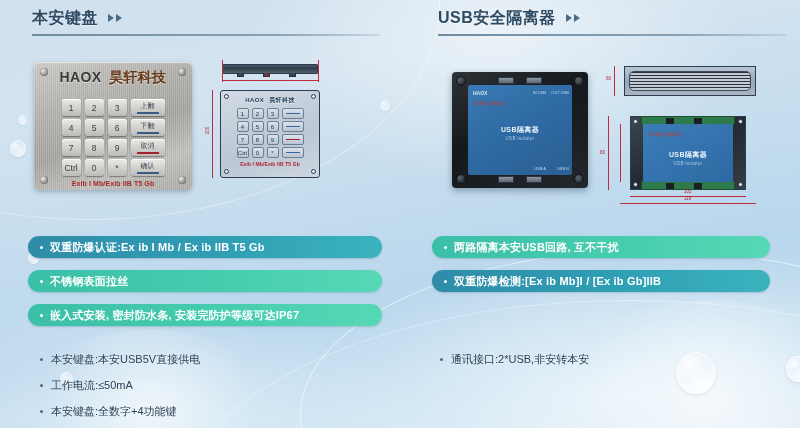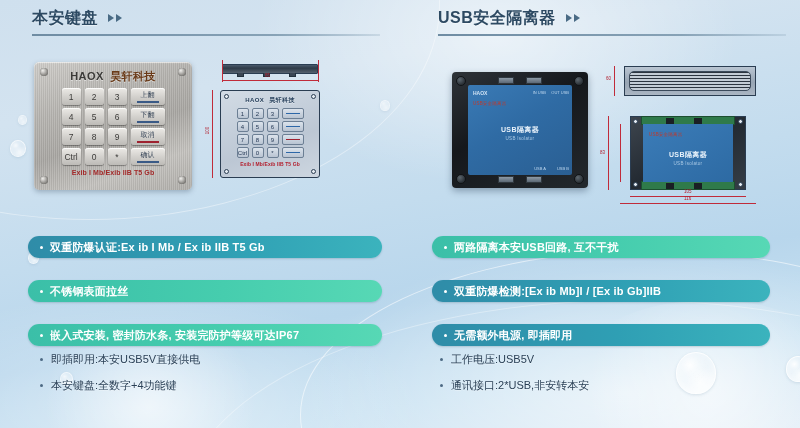--- a/index.html
+++ b/index.html
@@ -83,22 +83,22 @@
       linear-gradient(160deg, #cfcdc9 0%, #b6b4b0 32%, #a9a7a3 55%, #c4c2be 78%, #b0aeaa 100%);
     box-shadow: 0 2px 5px rgba(60,80,100,0.35), inset 0 1px 1px rgba(255,255,255,0.65);
     padding: 7px 9px;
   }
   .kp-screw {
     position: absolute; width: 8px; height: 8px; border-radius: 50%;
     background: radial-gradient(circle at 35% 32%, #f0efec 0%, #9a9894 55%, #6d6b68 100%);
     box-shadow: inset 0 0 1px rgba(0,0,0,0.5);
   }
   .kp-brand {
-    text-align: center; font-size: 11px; font-weight: bold;
-    color: #3b3a38; letter-spacing: .4px; margin-bottom: 4px;
+    text-align: center; font-size: 14px; font-weight: bold;
+    color: #3b3a38; letter-spacing: .4px; margin-bottom: 12px;
     text-shadow: 0 1px 0 rgba(255,255,255,0.5);
   }
   .kp-brand .cn { color: #6a3a18; margin-left: 3px; }
   .kp-grid { display: grid; grid-template-columns: repeat(3, 19px) 34px; gap: 3px 4px; justify-content: center; }
   .kp-key {
     height: 17px; border-radius: 3px;
     display: flex; align-items: center; justify-content: center;
     font-size: 8.5px; color: #3c3b39;
     background: linear-gradient(to bottom, #eceae6 0%, #d6d4d0 45%, #bdbbb7 100%);
     box-shadow: 0 1px 1px rgba(0,0,0,0.35), inset 0 1px 0 rgba(255,255,255,0.85);
@@ -203,21 +203,21 @@
     position: absolute; height: 9px; background: #2f7a4a; border: 1px solid #1d4e30;
   }
   .cad-pcb .chip { position: absolute; top: 1px; width: 8px; height: 6px; background: #1a1f24; }
 
   
   .pills { position: absolute; }
   .pills-left  { left: 28px;  top: 236px; width: 354px; }
   .pills-right { left: 432px; top: 236px; width: 338px; }
   .pill {
     display: flex; align-items: center; gap: 7px;
-    height: 22px; border-radius: 11px; margin-bottom: 22px;
+    height: 22px; border-radius: 11px; margin-bottom: 12px;
     padding: 0 12px; color: #ffffff; font-size: 11px; font-weight: bold;
     letter-spacing: .2px;
     box-shadow: 0 1px 2px rgba(40,80,100,0.22);
   }
   .pill.teal  { background: linear-gradient(to right, #2f8ca8 0%, #2f9fb4 55%, #3bb3bd 100%); }
   .pill.mint  { background: linear-gradient(to right, #3bbfa8 0%, #46cdae 55%, #57d8b5 100%); }
   .pill .dot { width: 3px; height: 3px; border-radius: 50%; background: #ffffff; flex: 0 0 auto; }
   .pill .txt { white-space: nowrap; }
 
   
@@ -443,41 +443,37 @@
 
   <div class="pills pills-right">
     <div class="pill mint">
       <span class="dot"></span>
       <span class="txt">两路隔离本安USB回路, 互不干扰</span>
     </div>
     <div class="pill teal">
       <span class="dot"></span>
       <span class="txt">双重防爆检测:[Ex ib Mb]I / [Ex ib Gb]IIB</span>
     </div>
-    <div class="pill teal">
-      <span class="dot"></span>
-      <span class="txt">无需额外电源, 即插即用</span>
-    </div>
   </div>
 
   <div class="specs specs-left">
     <div class="spec-row">
       <span class="dot"></span>
-      <span>即插即用:本安USB5V直接供电</span>
+      <span>本安键盘:本安USB5V直接供电</span>
+    </div>
+    <div class="spec-row">
+      <span class="dot"></span>
+      <span>工作电流:≤50mA</span>
     </div>
     <div class="spec-row">
       <span class="dot"></span>
       <span>本安键盘:全数字+4功能键</span>
     </div>
   </div>
 
   <div class="specs specs-right">
     <div class="spec-row">
       <span class="dot"></span>
-      <span>工作电压:USB5V</span>
-    </div>
-    <div class="spec-row">
-      <span class="dot"></span>
       <span>通讯接口:2*USB,非安转本安</span>
     </div>
   </div>
 
 </div>
 
 </body></html>

